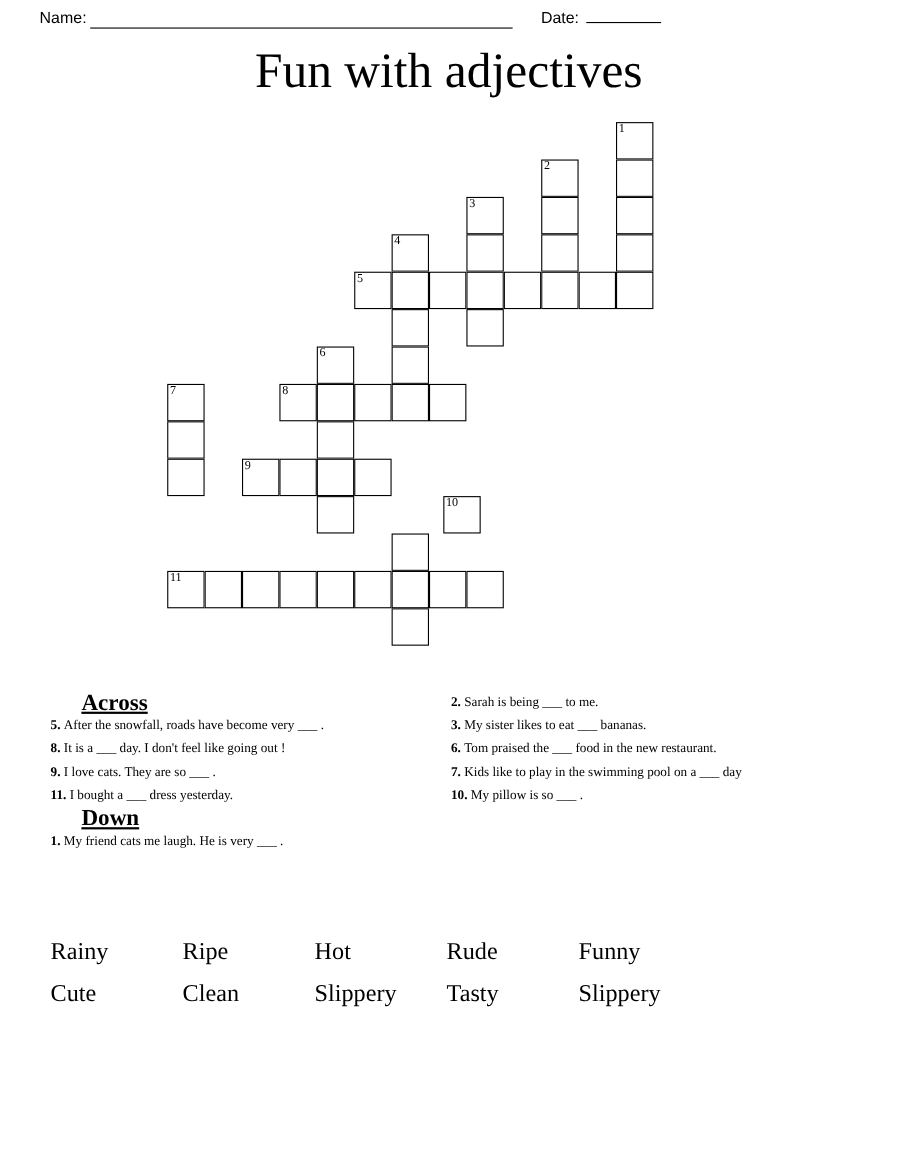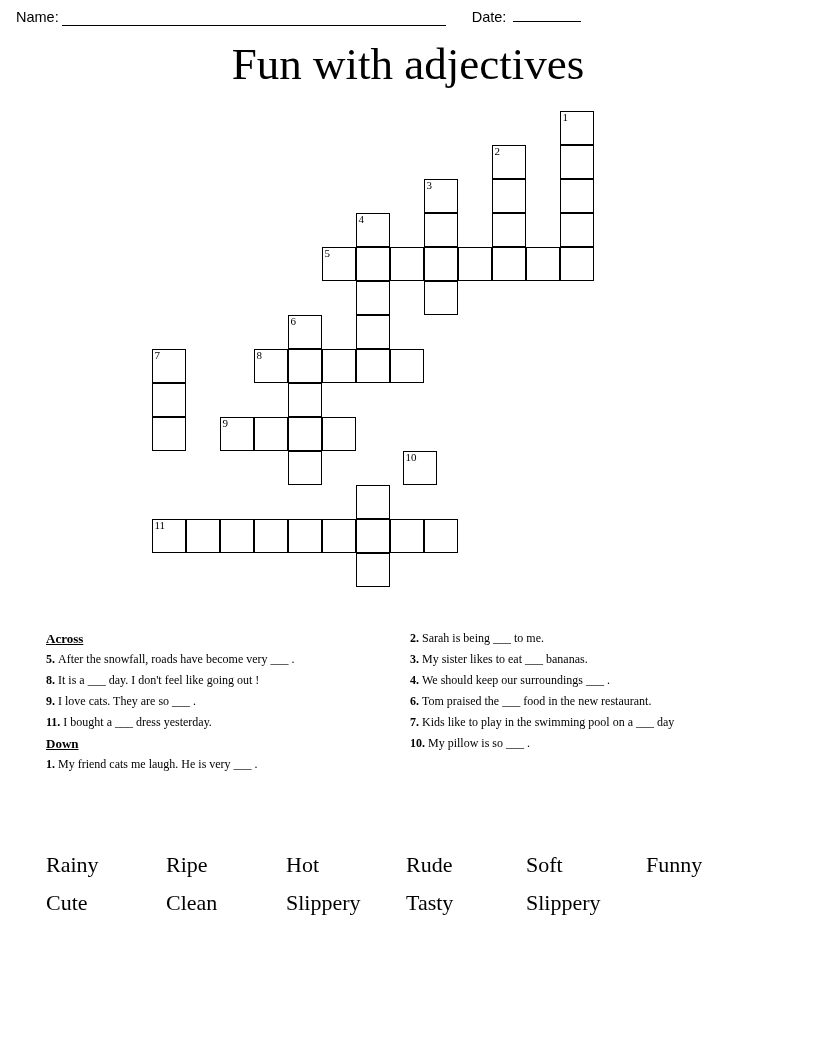--- a/index.html
+++ b/index.html
@@ -18,21 +18,21 @@
 
   
   .header-line {
     position: absolute;
     left: 0;
     top: 0;
     width: 816px;
     height: 26px;
     display: flex;
     align-items: flex-end;
-    padding-left: 16px;
+    padding-left: 36px;
     box-sizing: border-box;
     font-family: "Liberation Sans", sans-serif;
     font-size: 14.5px;
   }
   .field-label {
     white-space: nowrap;
     line-height: 18px;
   }
   .blank-rule {
     display: inline-block;
@@ -96,22 +96,23 @@
     position: absolute;
     top: 0;
     font-size: 15.5px;
     line-height: 21px;
   }
   .clue-col-left  { left: 0px;   width: 348px; }
   .clue-col-right { left: 364px; width: 340px; }
   .clue-heading {
     font-weight: bold;
     text-decoration: underline;
-    font-size: 13px;
+    font-size: 21px;
     line-height: 21px;
+    margin-left: 28px;
   }
   .clue-item { font-size: 12px; line-height: 21px; }
   .clue-item .cnumlabel { font-weight: bold; }
 
   
   #word-bank {
     position: absolute;
     left: 46px;
     top: 846px;
     width: 724px;
@@ -227,35 +228,33 @@
       <div class="clue-item"><span class="cnumlabel">5. </span><span>After the snowfall, roads have become very ___ .</span></div>
       <div class="clue-item"><span class="cnumlabel">8. </span><span>It is a ___ day. I don't feel like going out !</span></div>
       <div class="clue-item"><span class="cnumlabel">9. </span><span>I love cats. They are so ___ .</span></div>
       <div class="clue-item"><span class="cnumlabel">11. </span><span>I bought a ___ dress yesterday.</span></div>
       <div class="clue-heading">Down</div>
       <div class="clue-item"><span class="cnumlabel">1. </span><span>My friend cats me laugh. He is very ___ .</span></div>
     </div>
   <div class="clue-col clue-col-right" id="clue-col-right">
       <div class="clue-item"><span class="cnumlabel">2. </span><span>Sarah is being ___ to me.</span></div>
       <div class="clue-item"><span class="cnumlabel">3. </span><span>My sister likes to eat ___ bananas.</span></div>
-      <div class="clue-item"><span class="cnumlabel">4. </span><span>We should keep our surroundings ___ .</span></div>
       <div class="clue-item"><span class="cnumlabel">6. </span><span>Tom praised the ___ food in the new restaurant.</span></div>
       <div class="clue-item"><span class="cnumlabel">7. </span><span>Kids like to play in the swimming pool on a ___ day</span></div>
       <div class="clue-item"><span class="cnumlabel">10. </span><span>My pillow is so ___ .</span></div>
     </div>
 </div>
 
 <div id="word-bank">
   <div id="wb-rows">
       <div class="wb-row">
         <span class="wb-word">Rainy</span>
         <span class="wb-word">Ripe</span>
         <span class="wb-word">Hot</span>
         <span class="wb-word">Rude</span>
-        <span class="wb-word">Soft</span>
         <span class="wb-word">Funny</span>
       </div>
       <div class="wb-row">
         <span class="wb-word">Cute</span>
         <span class="wb-word">Clean</span>
         <span class="wb-word">Slippery</span>
         <span class="wb-word">Tasty</span>
         <span class="wb-word">Slippery</span>
       </div>
     </div>

